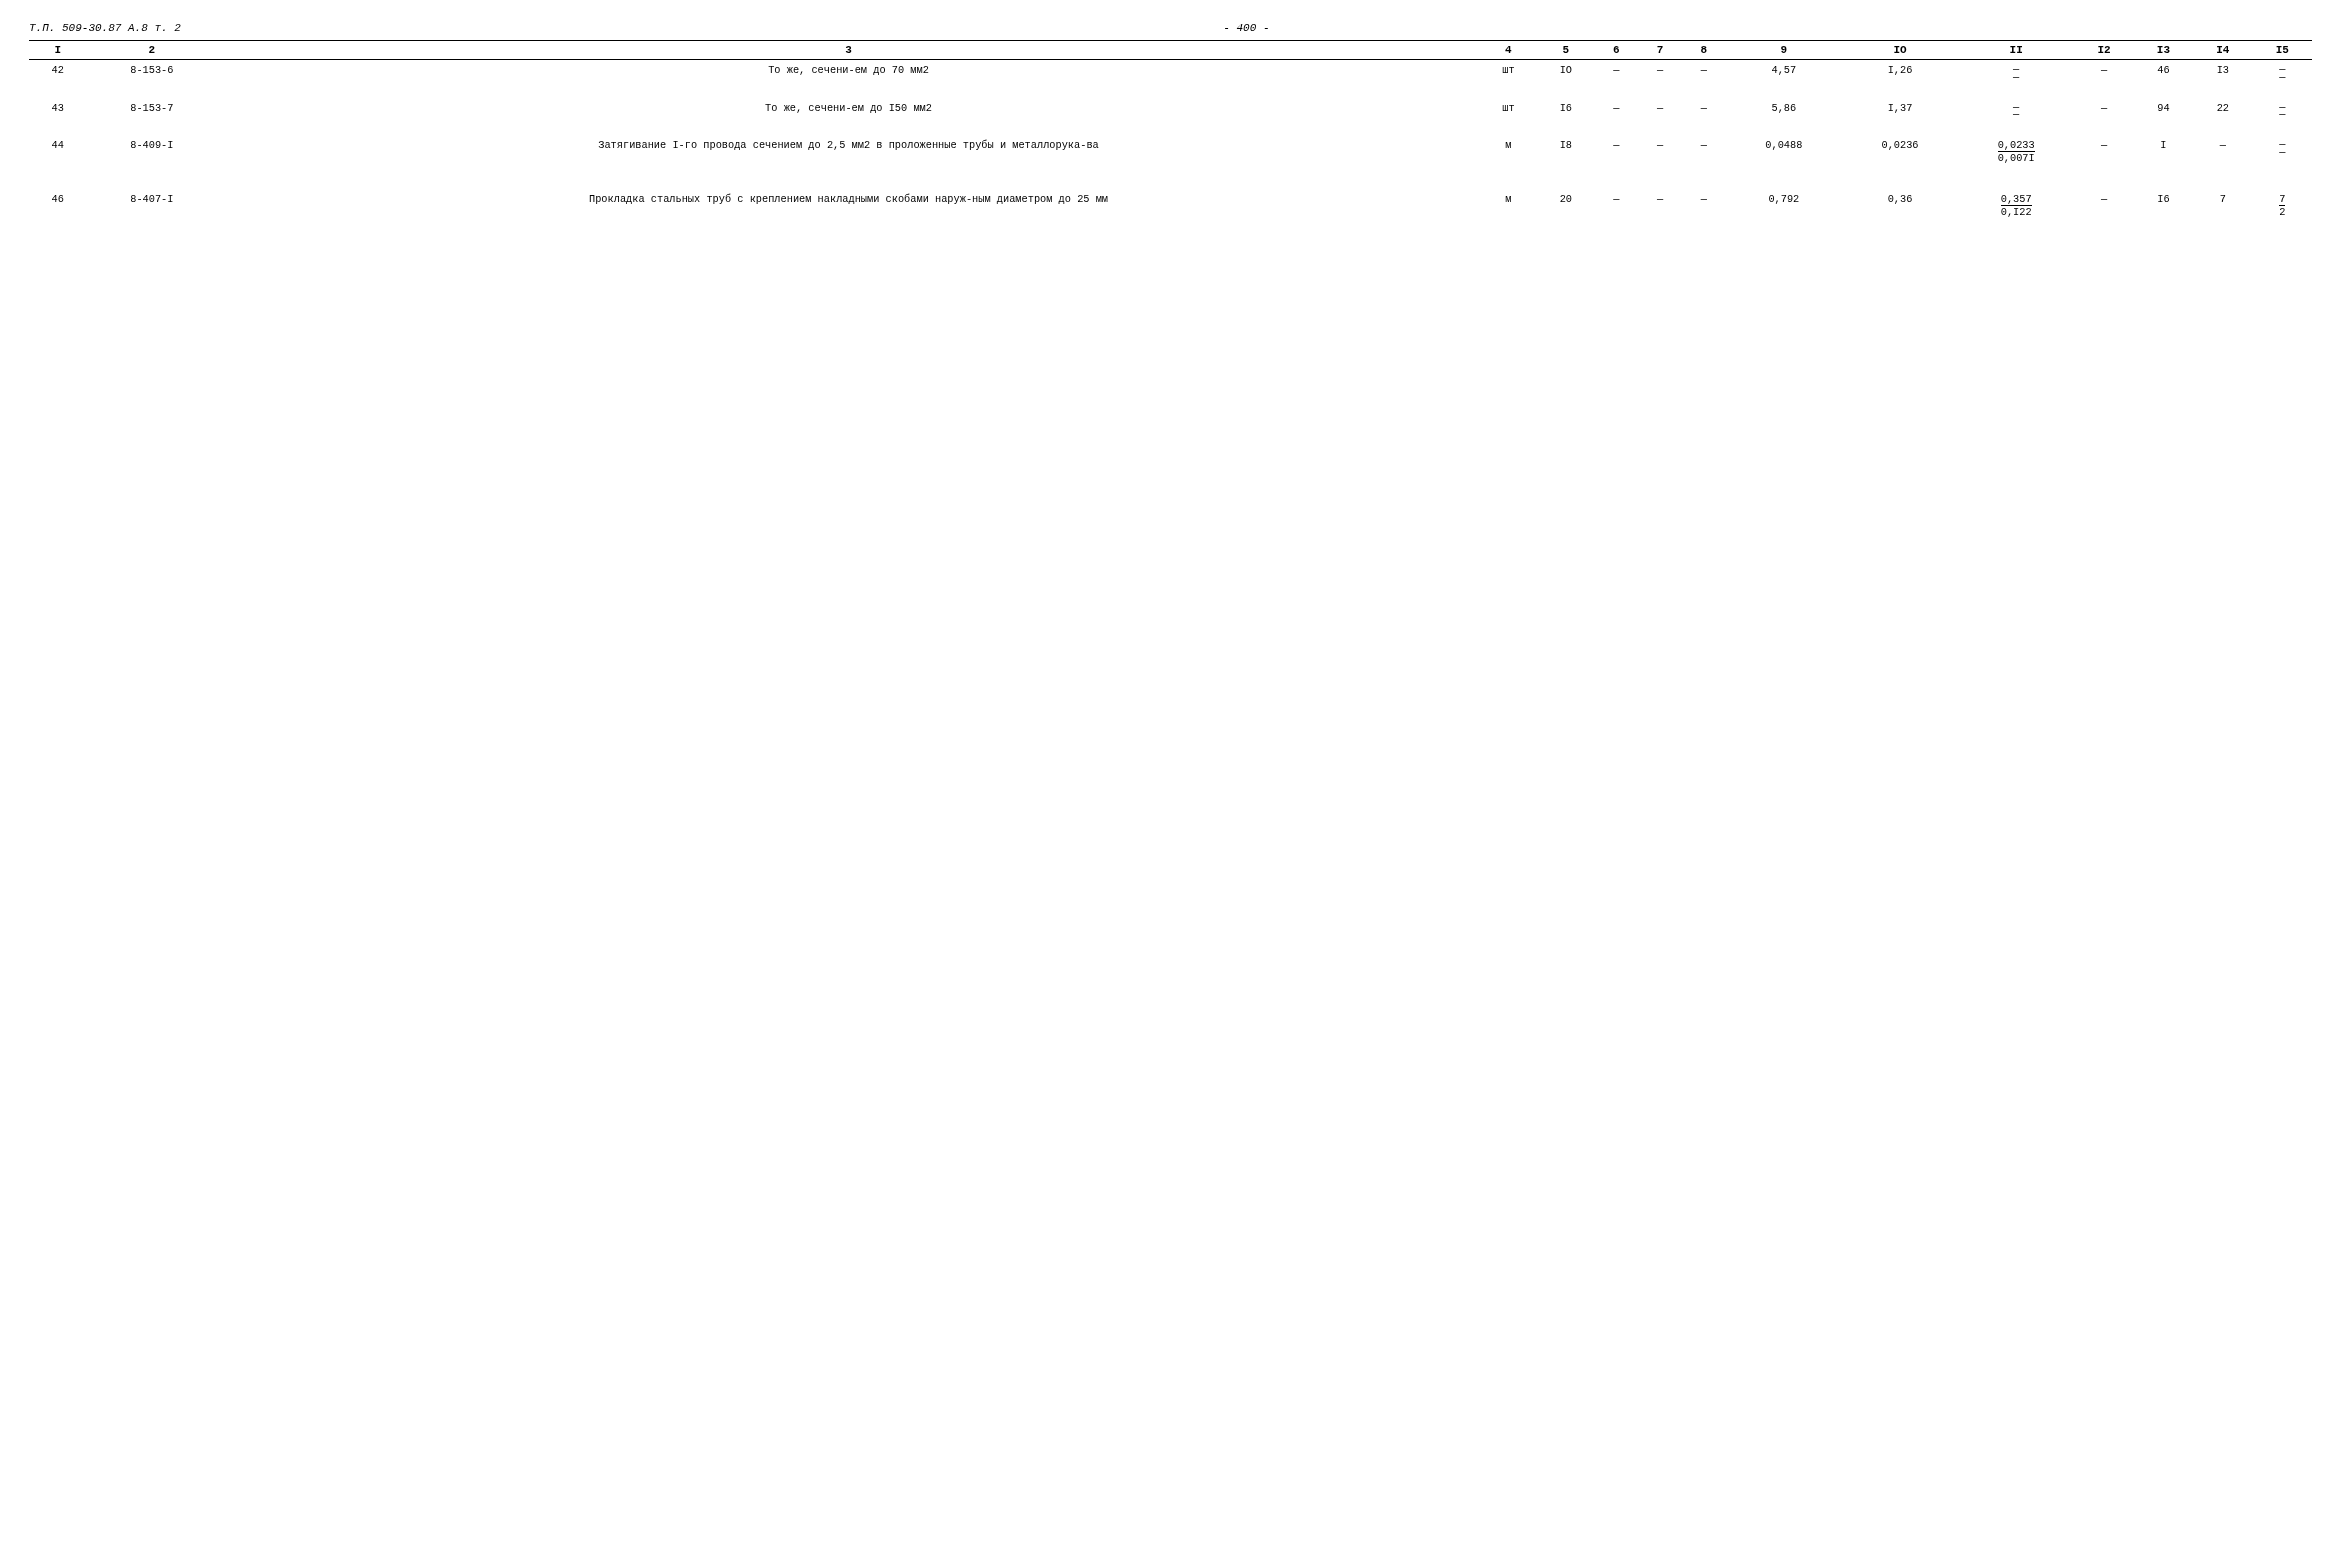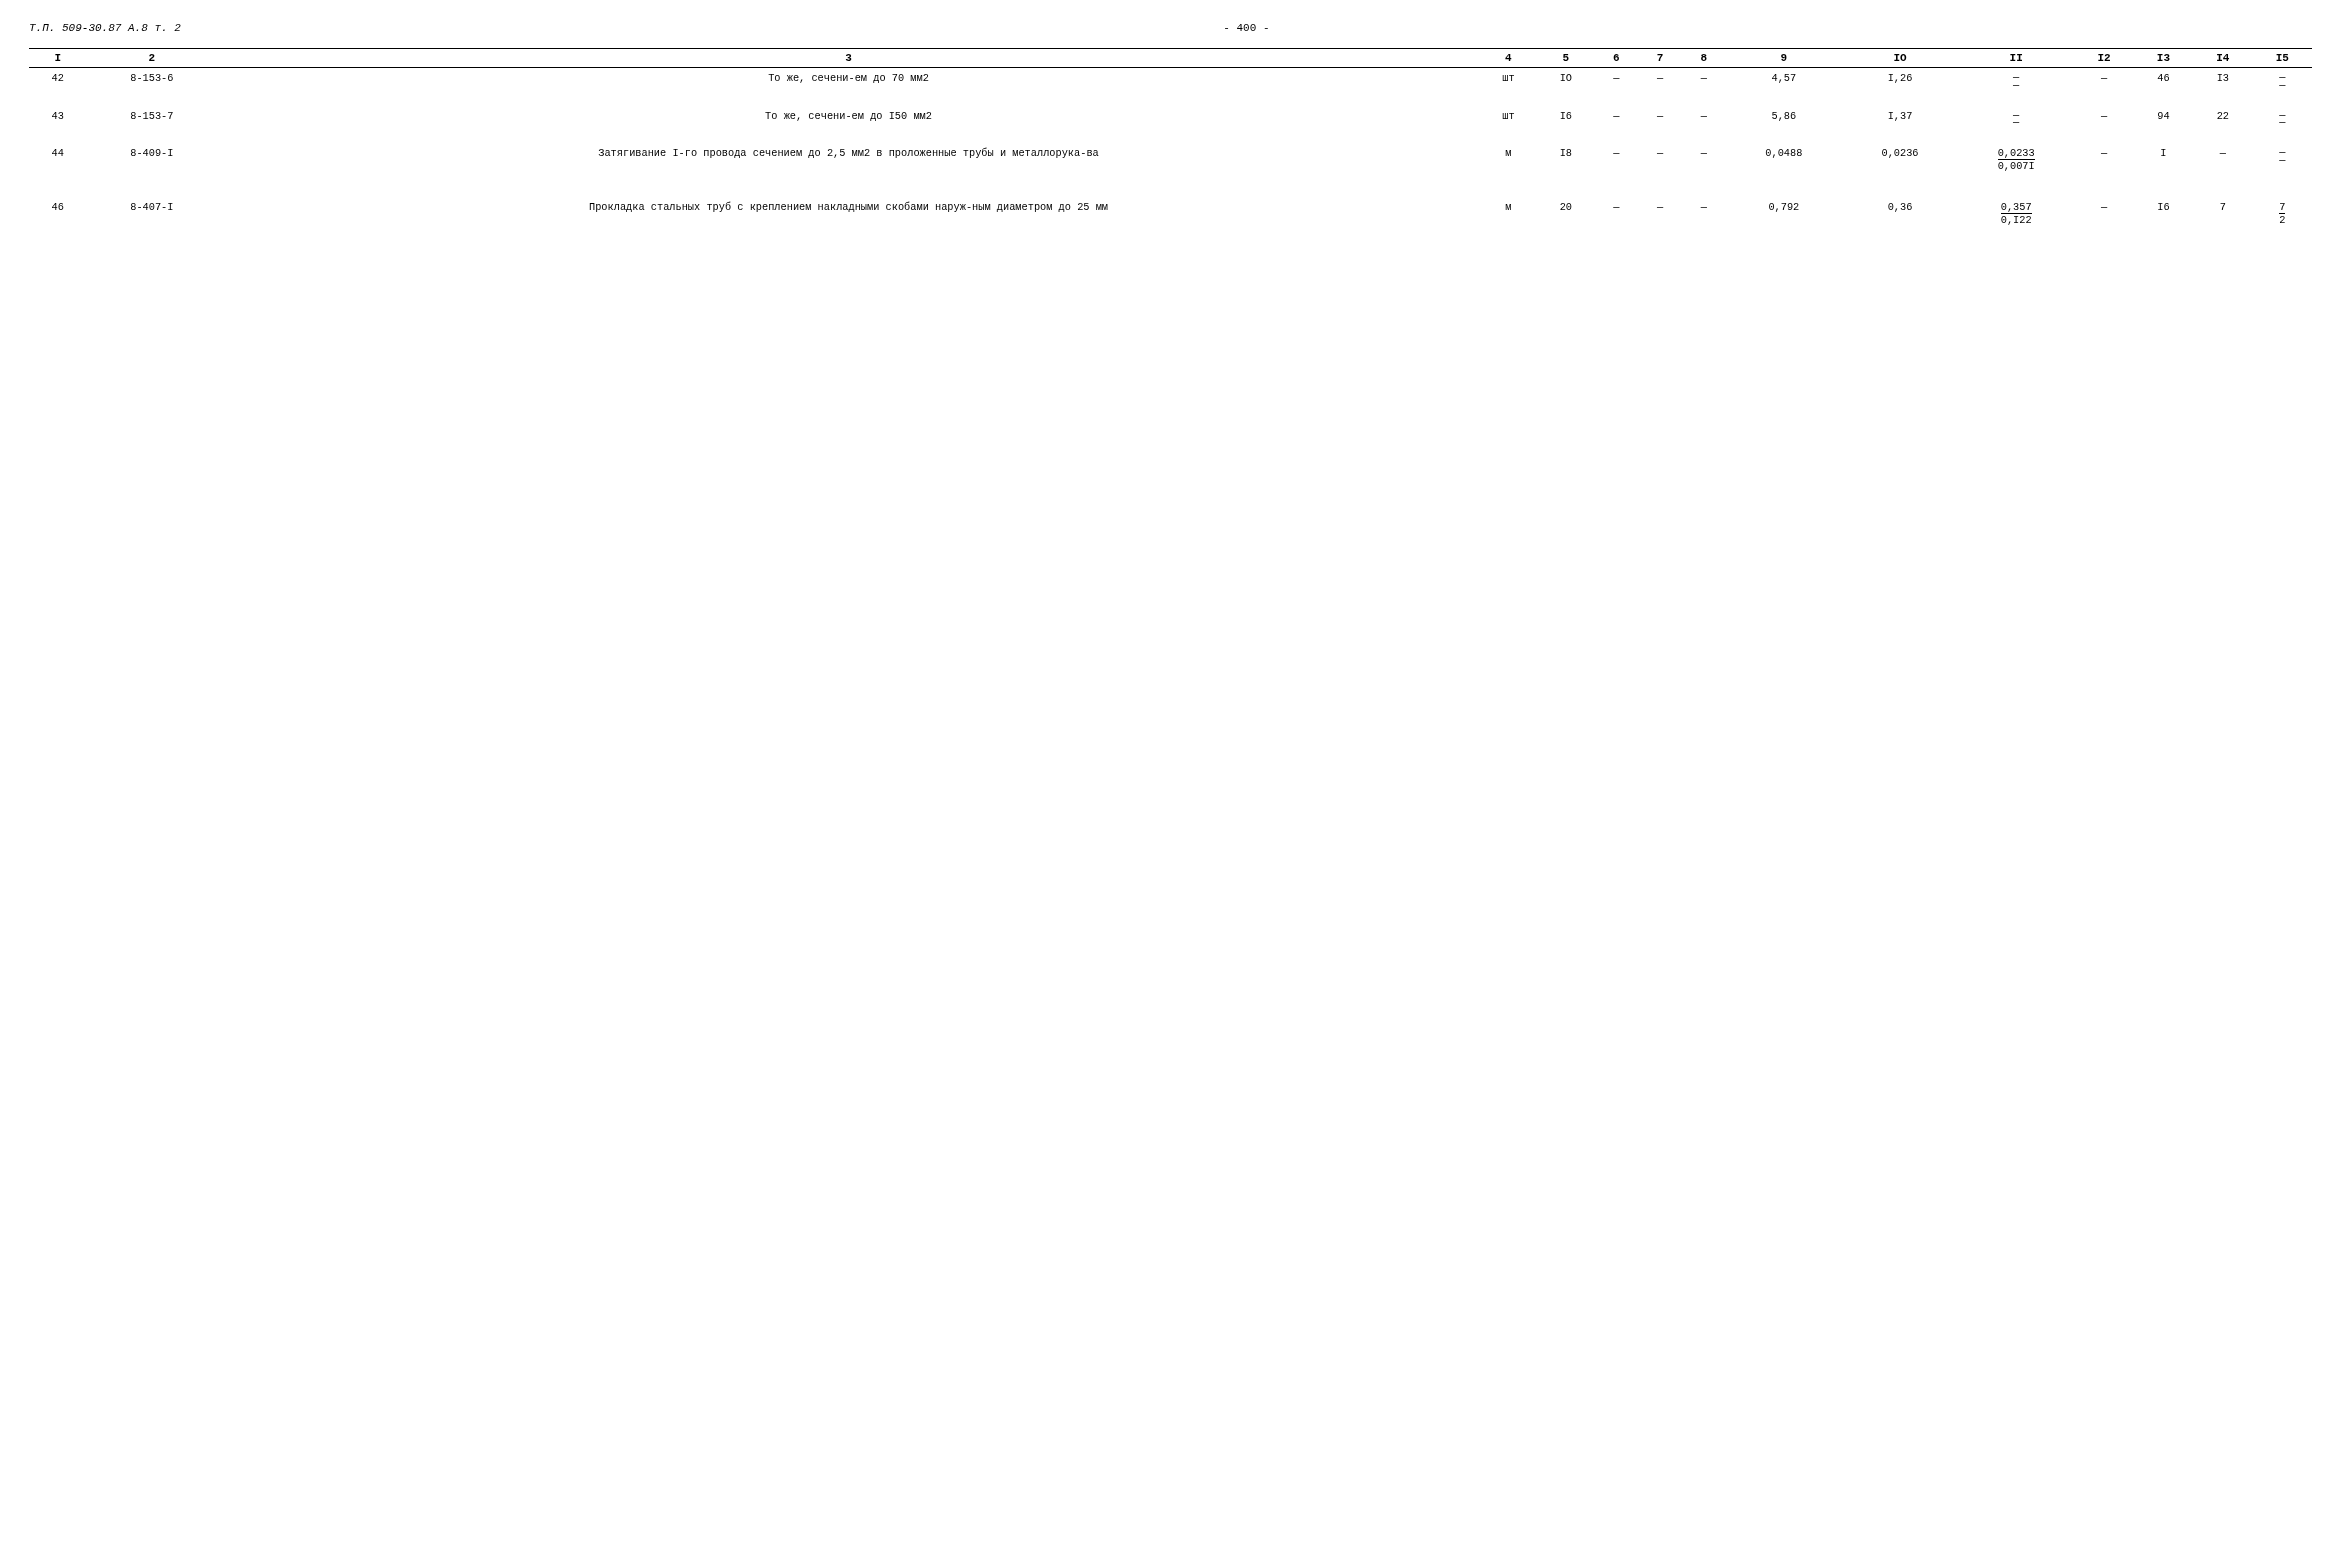--- a/index.html
+++ b/index.html
@@ -7,25 +7,25 @@
       background: #fff;
       font-family: 'Courier New', Courier, monospace;
       font-size: 11px;
       color: #000;
       padding: 22px 29px;
     }
     .page-header {
       display: flex;
       justify-content: space-between;
       align-items: center;
-      margin-bottom: 14px;
+      margin-bottom: 6px;
       font-size: 11px;
     }
     .page-header .left { font-style: italic; }
-    .page-header .center { }
+    .page-header .center { font-style: italic; }
 
     table {
       width: 100%;
       border-collapse: collapse;
       margin-top: 2.9px;
     }
     th, td {
       padding: 4.4px 5.9px;
       vertical-align: middle;
       text-align: center;

